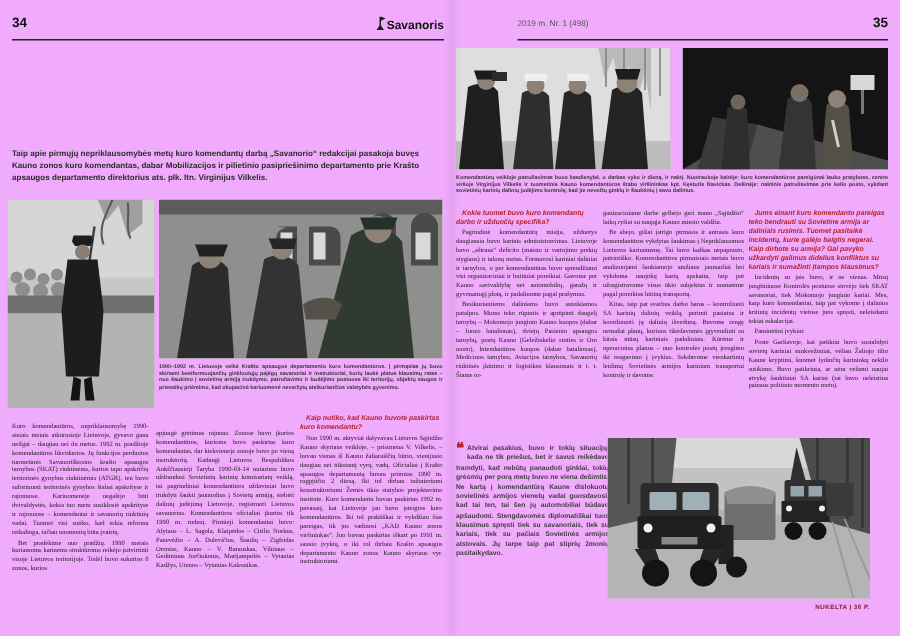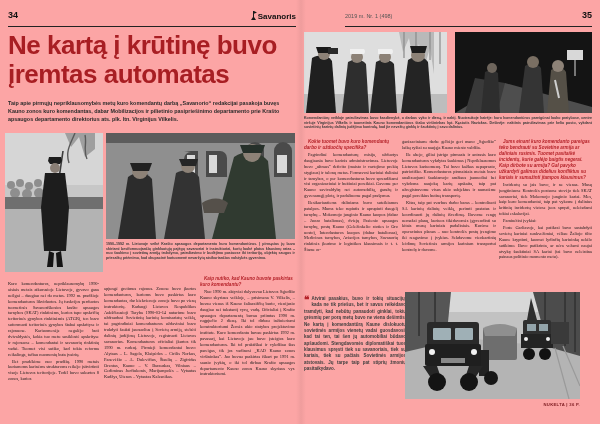--- a/index.html
+++ b/index.html
@@ -1,16 +1,16 @@
 <!DOCTYPE html>
 <html><head>
 <meta charset="utf-8">
 <style>
   html,body{margin:0;padding:0;background:#ffffff;}
-  .spread{position:relative;width:600px;height:424px;background:#fca5a5;overflow:hidden;
+  .spread{position:relative;width:600px;height:424px;background:#f0abfc;overflow:hidden;
           font-family:"Liberation Serif", serif;color:#1c1c1c;}
   .gutter{position:absolute;left:296px;top:0;width:10px;height:424px;
           background:linear-gradient(90deg,rgba(0,0,0,0) 0%,rgba(0,0,0,.05) 50%,rgba(0,0,0,0) 100%);}
   .page{position:absolute;top:0;height:424px;}
   .page-left{left:0;width:300px;}
   .page-right{left:300px;width:300px;}
 
   .folio{position:absolute;top:10px;font-family:"Liberation Sans",sans-serif;
          font-weight:bold;font-size:9px;color:#111;}
   .rule{position:absolute;height:1px;background:#222;}
@@ -57,21 +57,20 @@
     <div class="brand">
       <span>
         <svg width="8" height="9" viewBox="0 0 8 9">
             <path d="M4 0l3 1.4-3 1.4V6l2 3H1l2-3V0z" fill="#1a1a1a"></path>
           </svg>
       </span>
       <span>Savanoris</span>
     </div>
     <div class="rule" style="left:8px;top:26px;width:288px;"></div>
 
-    <h1 class="headline">Ne kartą į krūtinę buvo įremtas automatas</h1>
     <p class="lede">Taip apie pirmųjų nepriklausomybės metų kuro komendantų darbą „Savanorio“ redakcijai pasakoja buvęs Kauno zonos kuro komendantas, dabar Mobilizacijos ir pilietinio pasipriešinimo departamento prie Krašto apsaugos departamento direktorius ats. plk. ltn. Virginijus Vilkelis.</p>
 
     <div class="photo" style="left:5px;top:133px;width:98px;height:139px;">
       <svg width="98" height="139" viewBox="0 0 98 139">
         <rect width="98" height="139" fill="#c7c7c7"></rect>
         <rect y="0" width="98" height="52" fill="#d6d6d6"></rect>
         <path d="M60 0l6 14 8-10 6 20 10-8v-16z" fill="#9f9f9f"></path>
         <path d="M70 0c-4 10-10 18-6 30M80 2c2 8-2 16 2 24" stroke="#5a5a5a" stroke-width="1.4" fill="none"></path>
         <g fill="#8e8e8e">
           <circle cx="6" cy="52" r="4"></circle>

